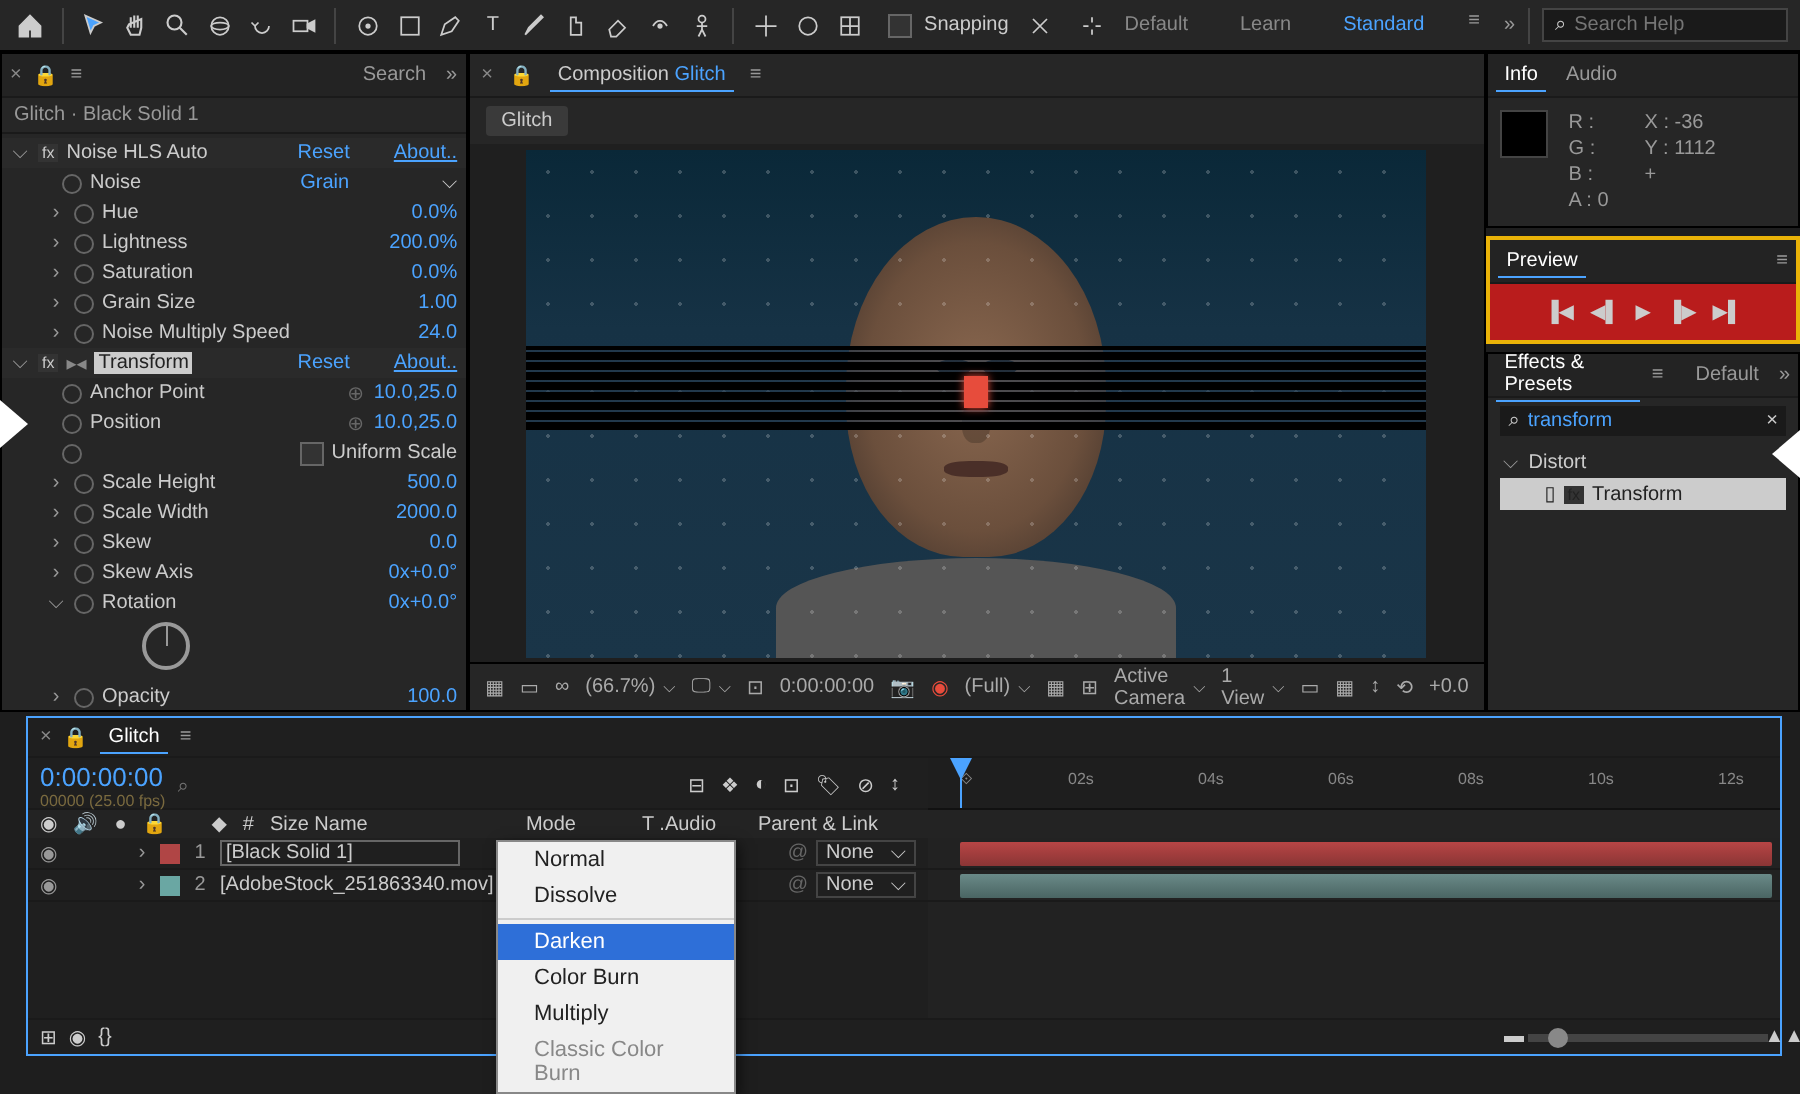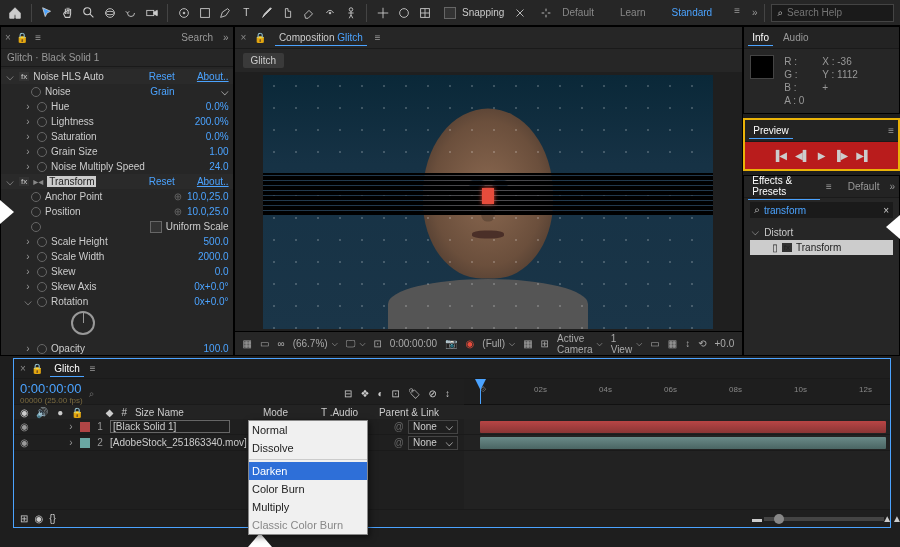--- a/index.html
+++ b/index.html
@@ -94,21 +94,21 @@
 .layer-name{flex:0 0 120px;cursor:pointer}
 .layer-name.boxed{border:1px solid #666;padding:0 2px;display:inline-block;width:auto}
 .mode-dd{width:50px;border:1px solid #444;padding:0 4px;cursor:pointer;display:flex;justify-content:space-between}
 .parent-dd{width:50px;border:1px solid #444;padding:0 4px;cursor:pointer;display:flex;justify-content:space-between}
 .track-area{flex:1;position:relative;background:#222}
 .track-row{height:16px;border-bottom:1px solid #1a1a1a;position:relative}
 .track-bar{position:absolute;left:16px;right:4px;top:2px;height:12px;border-radius:1px}
 .track-bar.red{background:linear-gradient(180deg,#b84545,#8a3535)}
 .track-bar.teal{background:linear-gradient(180deg,#6a8a88,#4a6563)}
 .mode-menu{position:absolute;left:248px;top:420px;width:120px;background:#f0f0f0;border:1px solid #888;z-index:100;box-shadow:2px 2px 6px rgba(0,0,0,.5)}
-.mode-menu div{padding:3px 3px;color:#222;cursor:pointer;font-size:11px}
+.mode-menu div{padding:3px 18px;color:#222;cursor:pointer;font-size:11px}
 .mode-menu div.sep{border-top:1px solid #ccc;height:1px;padding:0;margin:2px 0}
 .mode-menu div.sel{background:#2e6fd8;color:#fff}
 .tl-footer{height:18px;display:flex;align-items:center;padding:0 6px;gap:6px;border-top:1px solid #1a1a1a}
 .zoom-slider{flex:0 0 120px;height:4px;background:#444;position:relative;margin-left:auto}
 .zoom-thumb{position:absolute;width:10px;height:10px;background:#888;border-radius:50%;top:-3px;left:10px}
 .arrow-chev{position:absolute;width:0;height:0}
 .chev-l{left:0;top:200px;border-top:12px solid transparent;border-bottom:12px solid transparent;border-left:14px solid #fff}
 .chev-r{right:0;top:215px;border-top:12px solid transparent;border-bottom:12px solid transparent;border-right:14px solid #fff}
 .chev-b{left:248px;bottom:0;border-left:12px solid transparent;border-right:12px solid transparent;border-bottom:14px solid #fff}
 .dbl-arr{color:#999;cursor:pointer}

